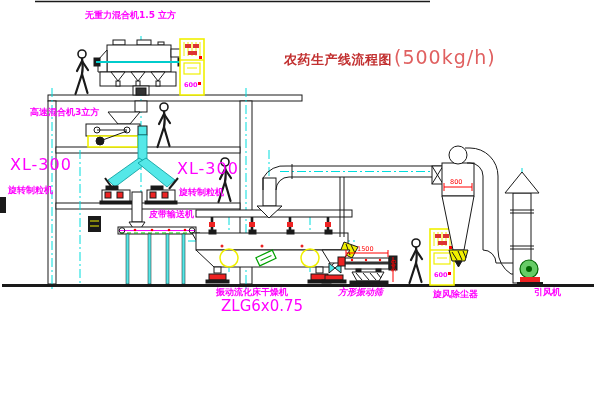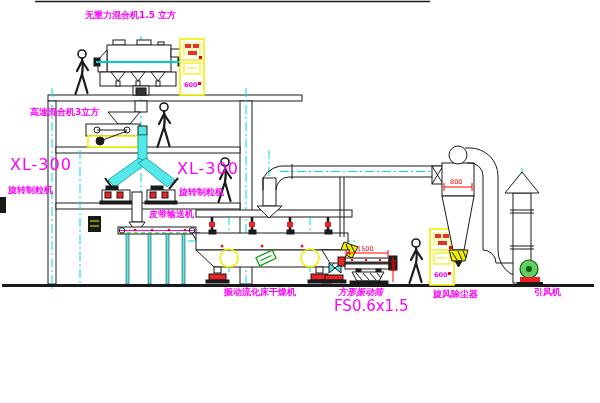--- a/index.html
+++ b/index.html
@@ -303,33 +303,37 @@
       </g>
   <g>
         <use href="#person" transform="translate(416,284)"></use>
       </g>
 
   <g>
         <rect x="0" y="197" width="6" height="16" fill="#1a1a1a"></rect>
       </g>
 </svg>
 
+<div id="title">
+  <span class="t-cn">农药生产线流程图</span>
+  <span class="t-cap">(500kg/h)</span>
+</div>
 
 <div class="lbl lbl-sm" style="left:85px;top:11px;">无重力混合机1.5 立方</div>
 <div class="lbl lbl-sm" style="left:30px;top:108px;">高速混合机3立方</div>
 
 <div class="lbl lbl-model" style="left:10px;top:157px;">XL-300</div>
 <div class="lbl lbl-sm" style="left:8px;top:186px;">旋转制粒机</div>
 
 <div class="lbl lbl-model" style="left:177px;top:161px;">XL-300</div>
 <div class="lbl lbl-sm" style="left:179px;top:188px;">旋转制粒机</div>
 
 <div class="lbl lbl-sm" style="left:149px;top:210px;">皮带输送机</div>
 
-<div class="lbl lbl-sm" style="left:224px;top:288px;">振动流化床干燥机</div>
+<div class="lbl lbl-sm" style="left:216px;top:288px;">振动流化床干燥机</div>
+<div class="lbl lbl-model2" style="left:221px;top:299px;">ZLG6x0.75</div>
 
 <div class="lbl lbl-sm" style="left:338px;top:288px;font-style:italic;">方形振动筛</div>
-<div class="lbl lbl-model2" style="left:334px;top:299px;">FS0.6x1.5</div>
 
 <div class="lbl lbl-sm" style="left:433px;top:290px;">旋风除尘器</div>
 <div class="lbl lbl-sm" style="left:534px;top:288px;">引风机</div>
 
 </div>
 
 </body></html>

